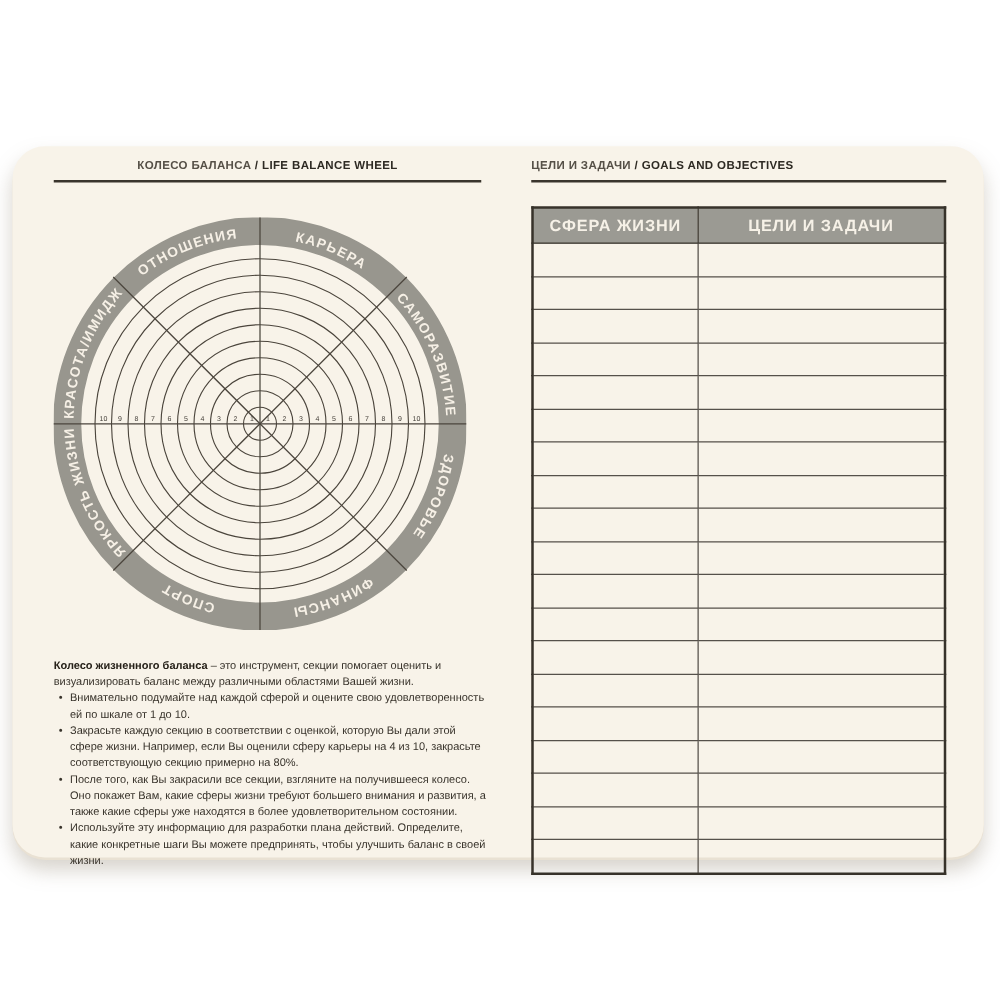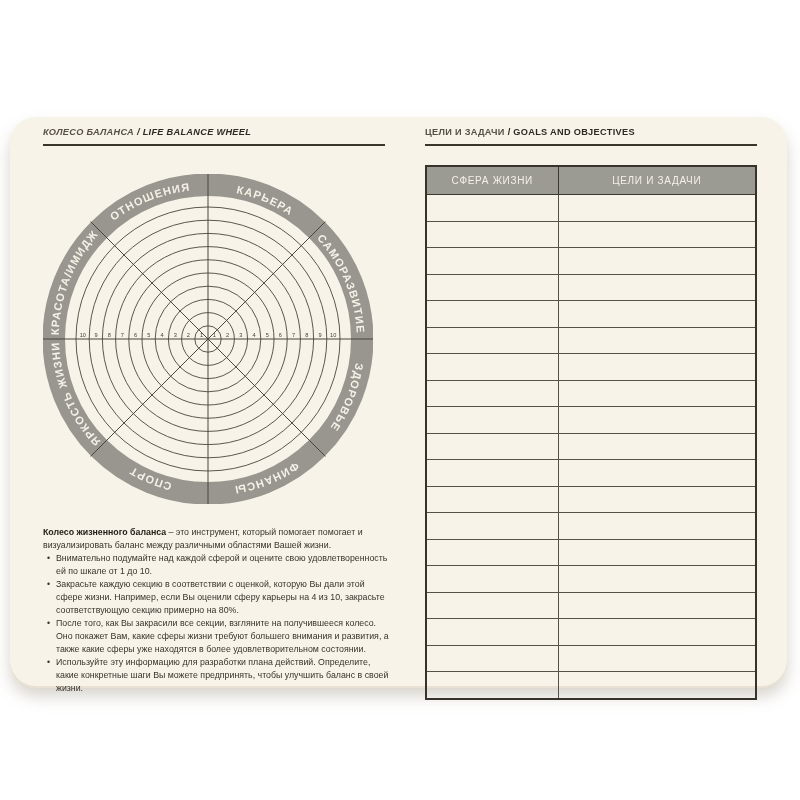--- a/index.html
+++ b/index.html
@@ -11,21 +11,21 @@
   }
   .notebook-page{
     position:absolute;left:10px;top:117px;width:777px;height:569px;
     background:var(--page-cream,#f8f3e9);
     border-radius:26px;
     box-shadow:0 2px 0 #e9e1d3, 0 10px 16px rgba(140,130,110,0.35);
   }
   
   .page-header{position:absolute;top:10px;height:20px;font-size:9.2px;
     color:#2e2a23;text-transform:uppercase;letter-spacing:0.3px;white-space:nowrap;}
-  .page-header.left{left:33px;width:342px;text-align:left;font-style:italic;}
+  .page-header.left{left:33px;width:342px;text-align:center;}
   .page-header.right{left:415px;width:332px;text-align:left;}
   .hdr-ru{font-weight:700;color:#565047;}
   .hdr-sep{font-weight:700;color:#2e2a23;}
   .hdr-en{font-weight:700;color:#2e2a23;}
   .rule{position:absolute;top:27px;height:2px;background:#3a352d;}
   .rule.left{left:33px;width:342px;}
   .rule.right{left:415px;width:332px;}
   
   .wheel-wrap{position:absolute;left:33px;top:57px;width:330px;height:330px;}
   .ring{fill:none;stroke:var(--ring-gray,#98968e);stroke-width:22.5;}
@@ -44,21 +44,21 @@
   .description ul{margin:0;padding:0;list-style:none;}
   .description li{display:flex;}
   .description .bullet{width:9px;flex:0 0 9px;margin-left:4px;}
   .description li .txt{flex:1;}
   
   .goals-table-wrap{position:absolute;left:415px;top:48px;width:332px;}
   table.goals{border-collapse:collapse;width:332px;table-layout:fixed;
     border:2px solid #37322a;}
   table.goals th{
     background:var(--table-header-gray,#9b9a93);
-    color:#f6f1e7;font-size:10px;font-weight:400;letter-spacing:0.7px;
+    color:#f6f1e7;font-size:13px;font-weight:700;letter-spacing:0.7px;
     height:25px;border:1.3px solid #3c372f;text-transform:uppercase;
     text-align:center;vertical-align:middle;}
   table.goals td{height:25.5px;border:1.1px solid #55504a;padding:0;}
 </style>
 </head>
 <body>
 
 <div class="notebook-page">
 
   <div class="page-header left">
@@ -124,21 +124,21 @@
           <text x="263.8" y="162.6">8</text>
           <text x="53.0" y="162.6">9</text>
           <text x="277.0" y="162.6">9</text>
           <text x="39.8" y="162.6">10</text>
           <text x="290.2" y="162.6">10</text>
         </g>
     </svg>
   </div>
 
   <div class="description">
-    <p><b>Колесо жизненного баланса</b><span> – это инструмент, который помогает помогает и визуализировать баланс между различными областями Вашей жизни.</span></p>
+    <p><b>Колесо жизненного баланса</b><span> – это инструмент, секции помогает оценить и визуализировать баланс между различными областями Вашей жизни.</span></p>
     <ul>
       <li>
           <span class="bullet">•</span>
           <span class="txt">Внимательно подумайте над каждой сферой и оцените свою удовлетворенность ей по шкале от 1 до 10.</span>
         </li>
       <li>
           <span class="bullet">•</span>
           <span class="txt">Закрасьте каждую секцию в соответствии с оценкой, которую Вы дали этой сфере жизни. Например, если Вы оценили сферу карьеры на 4 из 10, закрасьте соответствующую секцию примерно на 80%.</span>
         </li>
       <li>

